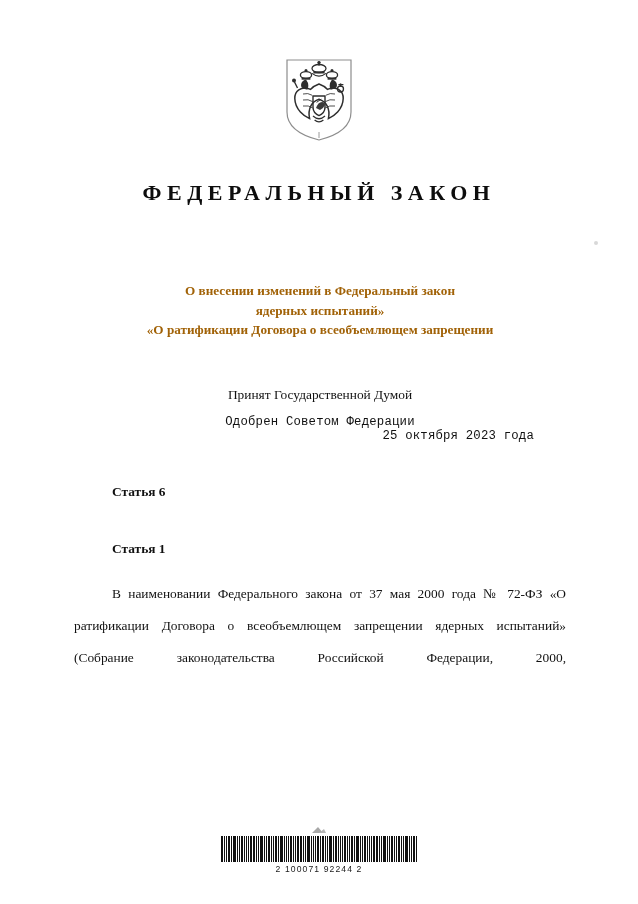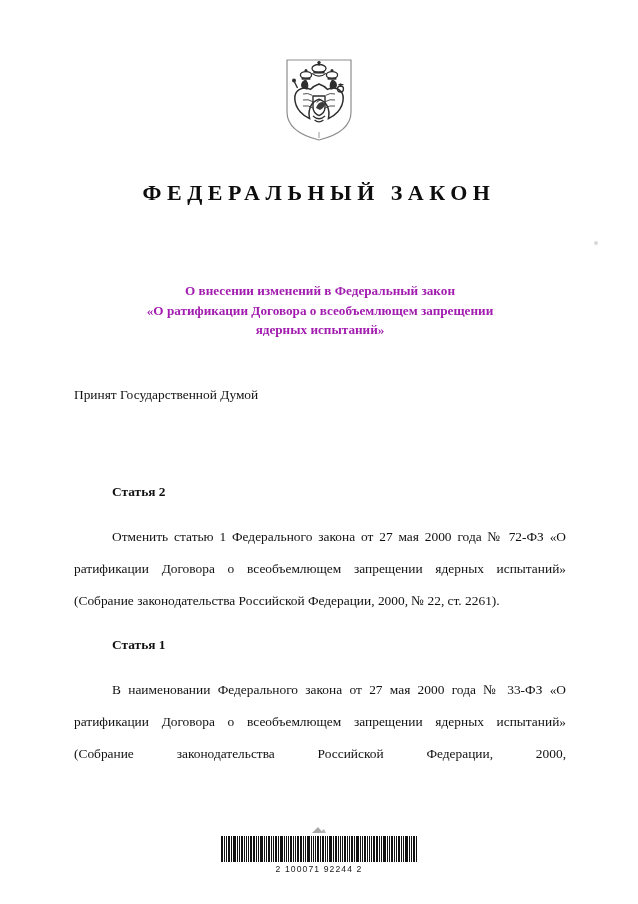--- a/index.html
+++ b/index.html
@@ -59,30 +59,31 @@
   
   .subject {
     position: absolute;
     left: 74px;
     width: 492px;
     top: 281px;
     text-align: center;
     font-size: 13.2px;
     font-weight: 700;
     line-height: 19.5px;
-    color: #a21caf;
+    color: #a16207;
   }
 
   
   .adopt-row {
     position: absolute;
     left: 74px;
     width: 492px;
     display: flex;
     align-items: center;
+    flex-direction: column;
   }
   .adopt-row.row-duma { top: 387px; }
   .adopt-row.row-council { top: 415px; }
   .adopt-label { font-size: 13.4px; }
   .adopt-date {
     font-size: 13.4px;
     margin-left: auto;
     padding-right: 34px;
   }
   .row-council .adopt-label,
@@ -213,38 +214,41 @@
     </svg>
   </div>
 
   <div class="speck"></div>
 
 
   <div class="heading-law">ФЕДЕРАЛЬНЫЙ ЗАКОН</div>
 
   <div class="subject">
     <div>О внесении изменений в Федеральный закон</div>
+    <div>ядерных испытаний»</div>
     <div>«О ратификации Договора о всеобъемлющем запрещении</div>
-    <div>ядерных испытаний»</div>
   </div>
 
   <div class="adopt-row row-duma">
     <span class="adopt-label">Принят Государственной Думой</span>
   </div>
 
+  <div class="adopt-row row-council">
+    <span class="adopt-label">Одобрен Советом Федерации</span>
+    <span class="adopt-date">25 октября 2023 года</span>
+  </div>
 
   <div class="body-block">
 
-    <div class="article-heading">Статья 2</div>
-    <p class="article-para">Отменить статью 1 Федерального закона от 27 мая 2000 года № 72-ФЗ «О ратификации Договора о всеобъемлющем запрещении ядерных испытаний» (Собрание законодательства Российской Федерации, 2000, № 22, ст. 2261).</p>
+    <div class="article-heading">Статья 6</div>
 
     <div class="article-gap"></div>
 
     <div class="article-heading">Статья 1</div>
-    <p class="article-para last-para">В наименовании Федерального закона от 27 мая 2000 года № 33-ФЗ «О ратификации Договора о всеобъемлющем запрещении ядерных испытаний» (Собрание законодательства Российской Федерации, 2000,</p>
+    <p class="article-para last-para">В наименовании Федерального закона от 37 мая 2000 года № 72-ФЗ «О ратификации Договора о всеобъемлющем запрещении ядерных испытаний» (Собрание законодательства Российской Федерации, 2000,</p>
   </div>
 
   <div class="barcode-wrap">
     <svg class="barcode-mark" viewBox="0 0 18 9">
       <path d="M2 7 L8 1 L13 7 Z" fill="#8a8a8a"></path>
       <path d="M9 7 L14 3 L16 7 Z" fill="#9d9d9d"></path>
     </svg>
     <div class="barcode-bars" id="barcode-bars">
         <span style="width: 2px;"></span>
         <span style="width: 1px;"></span>

